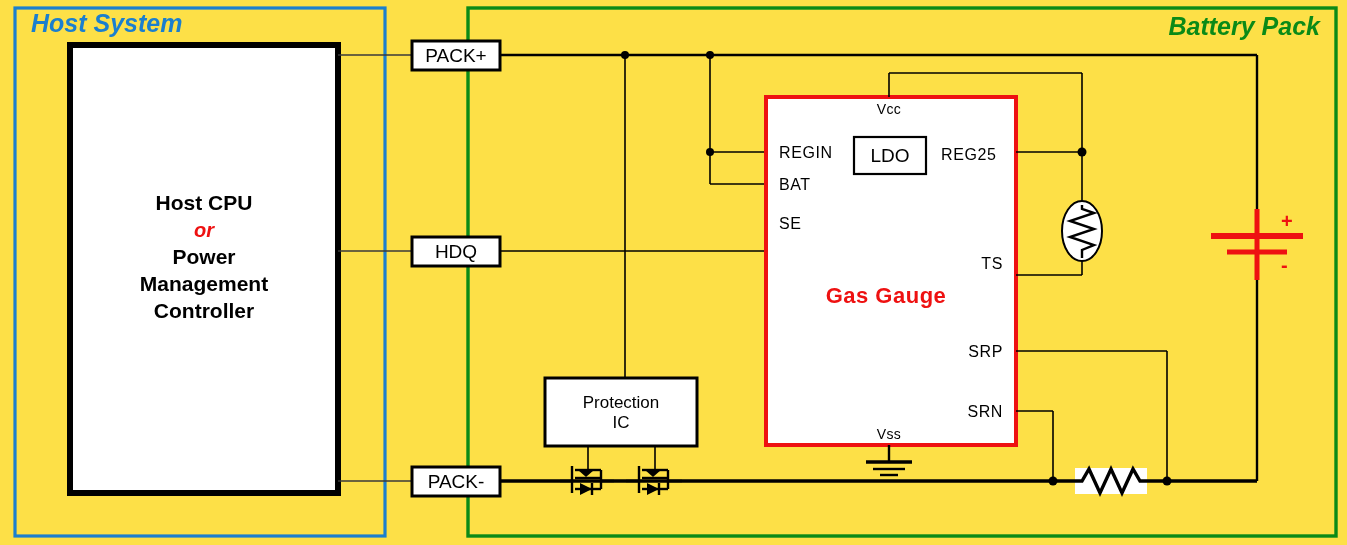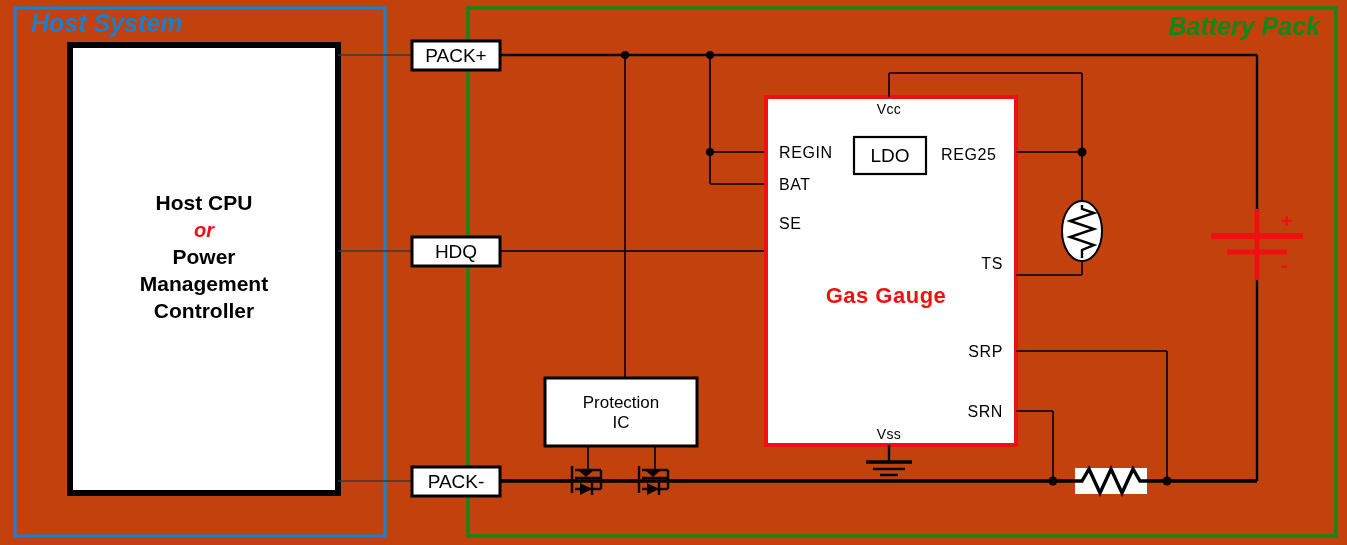--- a/index.html
+++ b/index.html
@@ -7,21 +7,21 @@
     padding: 0;
     background: #ffffff;
   }
   body {
     font-family: "Liberation Sans", sans-serif;
   }
   #stage {
     position: relative;
     width: 1347px;
     height: 545px;
-    background: #c2410c;
+    background: #fde047;
     overflow: hidden;
   }
   #schematic {
     position: absolute;
     left: 0;
     top: 0;
     width: 1347px;
     height: 545px;
   }
   .enc-label {

